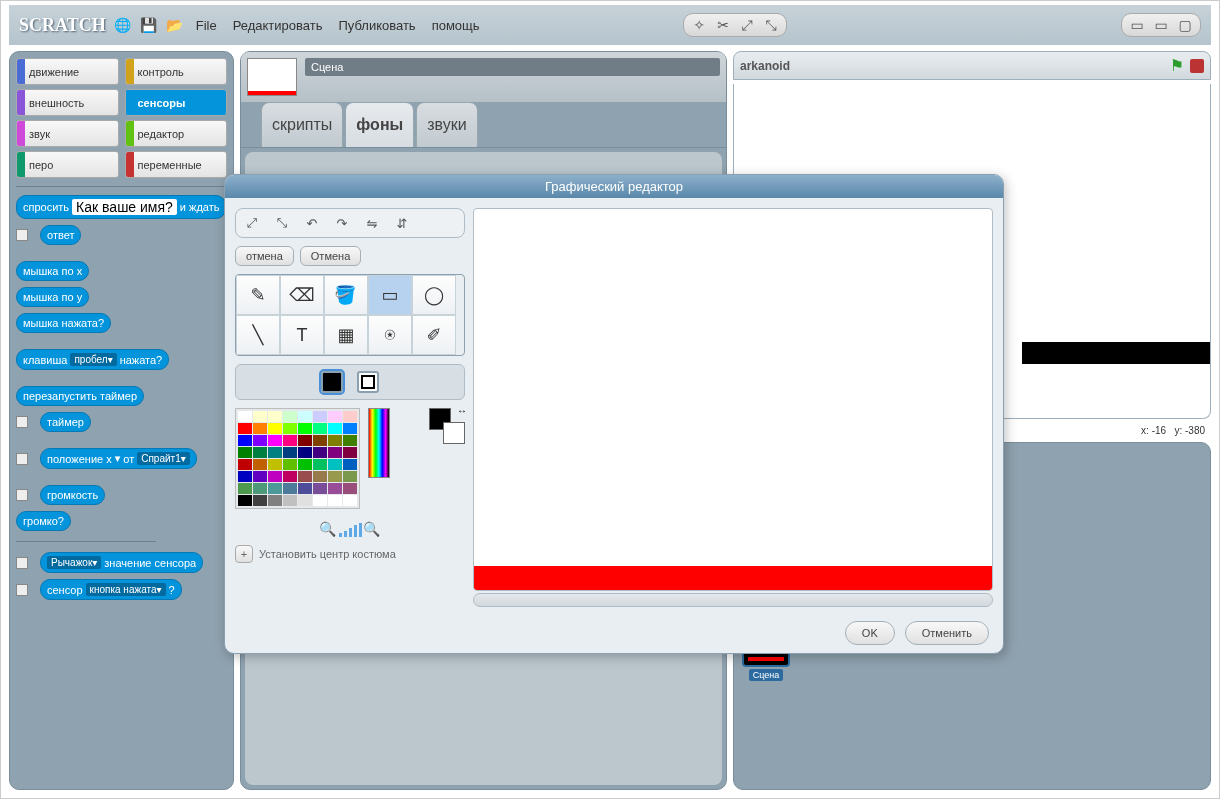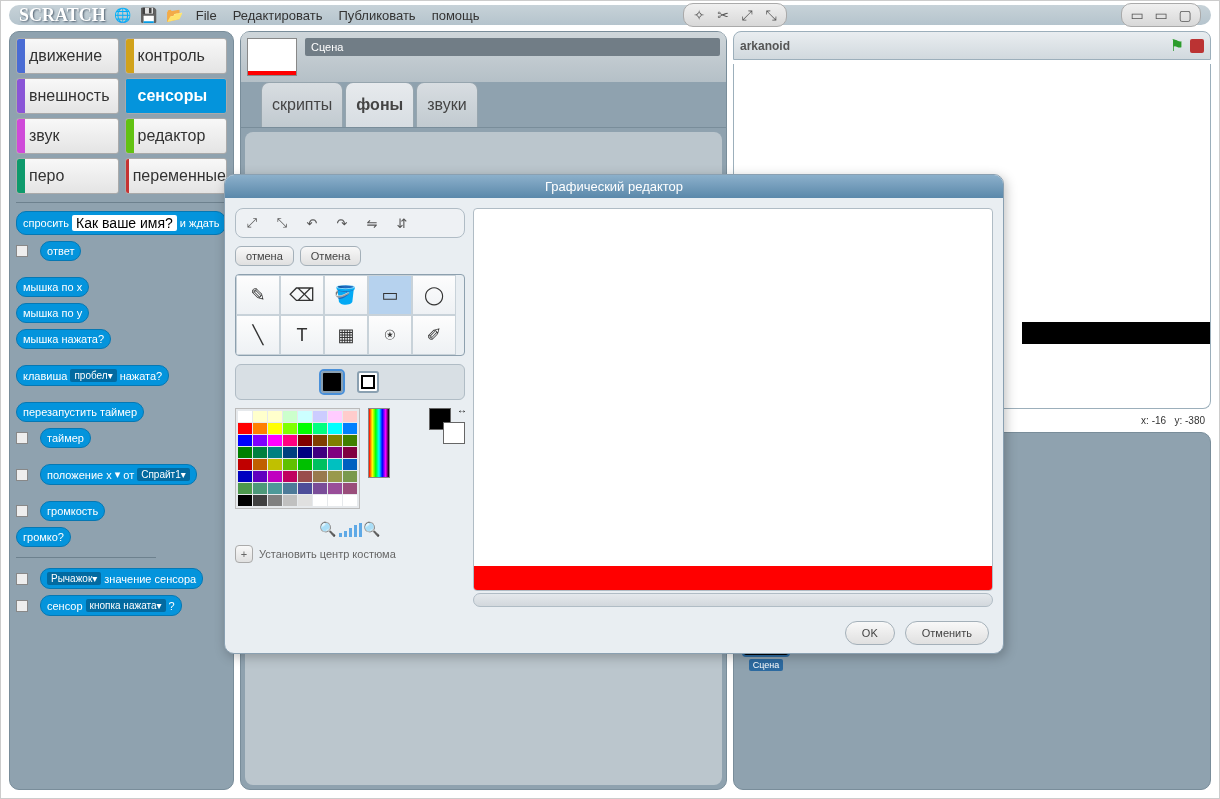--- a/index.html
+++ b/index.html
@@ -3,33 +3,33 @@
 <meta charset="utf-8">
 <style>
 * { box-sizing: border-box; margin: 0; padding: 0; }
 body { font-family: "Segoe UI", Tahoma, sans-serif; font-size: 12px; background: #f0f0f0; }
 .window { width: 1220px; height: 799px; display: flex; flex-direction: column; border: 1px solid #ccc; background: #fff; position: relative; }
 .titlebar { height: 30px; display: flex; align-items: center; padding: 0 8px; background: #fff; }
 .titlebar .icon { width: 16px; height: 16px; background: #f4a460; border-radius: 50%; margin-right: 6px; display:inline-block; }
 .titlebar .title { font-size: 12px; color: #000; }
 .titlebar .buttons { margin-left: auto; display: flex; gap: 14px; }
 .titlebar .buttons div { width: 40px; height: 28px; display:flex;align-items:center;justify-content:center; font-size:14px; color:#000;}
-.toolbar { height: 20px; background: linear-gradient(#c7d2d8,#b5c4cd); border-radius: 15px; margin: 4px 8px; display:flex; align-items:center; padding: 0 10px; gap: 8px; }
+.toolbar { height: 40px; background: linear-gradient(#c7d2d8,#b5c4cd); border-radius: 0; margin: 4px 8px; display:flex; align-items:center; padding: 0 10px; gap: 8px; }
 .scratch-logo { font-family: "Comic Sans MS", cursive; font-size: 18px; color: #fff; text-shadow: 1px 1px 2px #506070; font-weight: bold; }
 .tb-icon { width:18px;height:18px;display:flex;align-items:center;justify-content:center;color:#555; font-size:14px;}
 .menu-item { font-size: 13px; color: #333; padding: 0 4px; }
 .tb-right { margin-left:auto; display:flex; align-items:center; gap:4px;}
 .icon-btns { background:linear-gradient(#f0f0f0,#d8d8d8); border-radius: 10px; border:1px solid #aaa; padding: 2px 6px; display:flex; gap:6px;}
 .content { flex:1; display:flex; gap:6px; padding: 2px 8px 8px 8px; }
 .panel { background:#8fa2af; border-radius:10px; border: 1px solid #798d9a; padding:6px; }
 .left-panel { width:225px; display:flex; flex-direction:column; }
 .mid-panel { flex:1; display:flex; flex-direction:column;}
 .right-panel { width:478px; display:flex; flex-direction:column; gap:4px;}
 .categories { display:grid; grid-template-columns: 1fr 1fr; gap:4px 6px; margin-bottom:8px;}
-.cat { display:flex; align-items:center; height:36px; background:linear-gradient(#f8f8f8,#e4e4e4); border:1px solid #aaa; border-radius:3px; font-size:16px; color:#333; overflow:hidden;}
+.cat { display:flex; align-items:center; height:27px; background:linear-gradient(#f8f8f8,#e4e4e4); border:1px solid #aaa; border-radius:3px; font-size:11px; color:#333; overflow:hidden;}
 .cat .cbar { width:8px; height:100%; display:inline-block; margin-right:4px;}
 .cb-blue{background:#4a6cd4;} .cb-orange{background:#d1a21b;} .cb-sensors{background:#0494dc;} .cb-purple{background:#8a55d7;} .cb-pink{background:#cf4ad9;} .cb-green{background:#62c213;} .cb-darkgreen{background:#0e9a6c;} .cb-red{background:#c53333;}
 .blocks-area { border-top:1px solid #6d818e; padding-top:8px; display:flex; flex-direction:column; gap:6px; align-items:flex-start;}
 .block { background:#0494dc; color:#fff; font-size:11px; padding:3px 6px; border-radius: 10px; display:inline-flex; align-items:center; gap:3px; border:1px solid #0678b3; white-space:nowrap;}
 .block .slot-w { background:#fff; color:#000; padding:0 4px; border-radius:2px; font-size:14px;}
 .block .slot-d { background:#036aa0; color:#fff; padding:1px 4px; border-radius:2px; font-size:10px;}
 .block-row { display:flex; align-items:center; gap:12px;}
 .cbx { width:12px;height:12px;background:#eee;border:1px solid #888;display:inline-block;}
 .block-sep { border-top:1px solid #6d818e; width:140px; margin:4px 0;}
 .mid-header { background:linear-gradient(#cfd6da,#b5c0c7); border-radius:8px 8px 0 0; padding:6px; display:flex; gap:8px; align-items:flex-start;}

